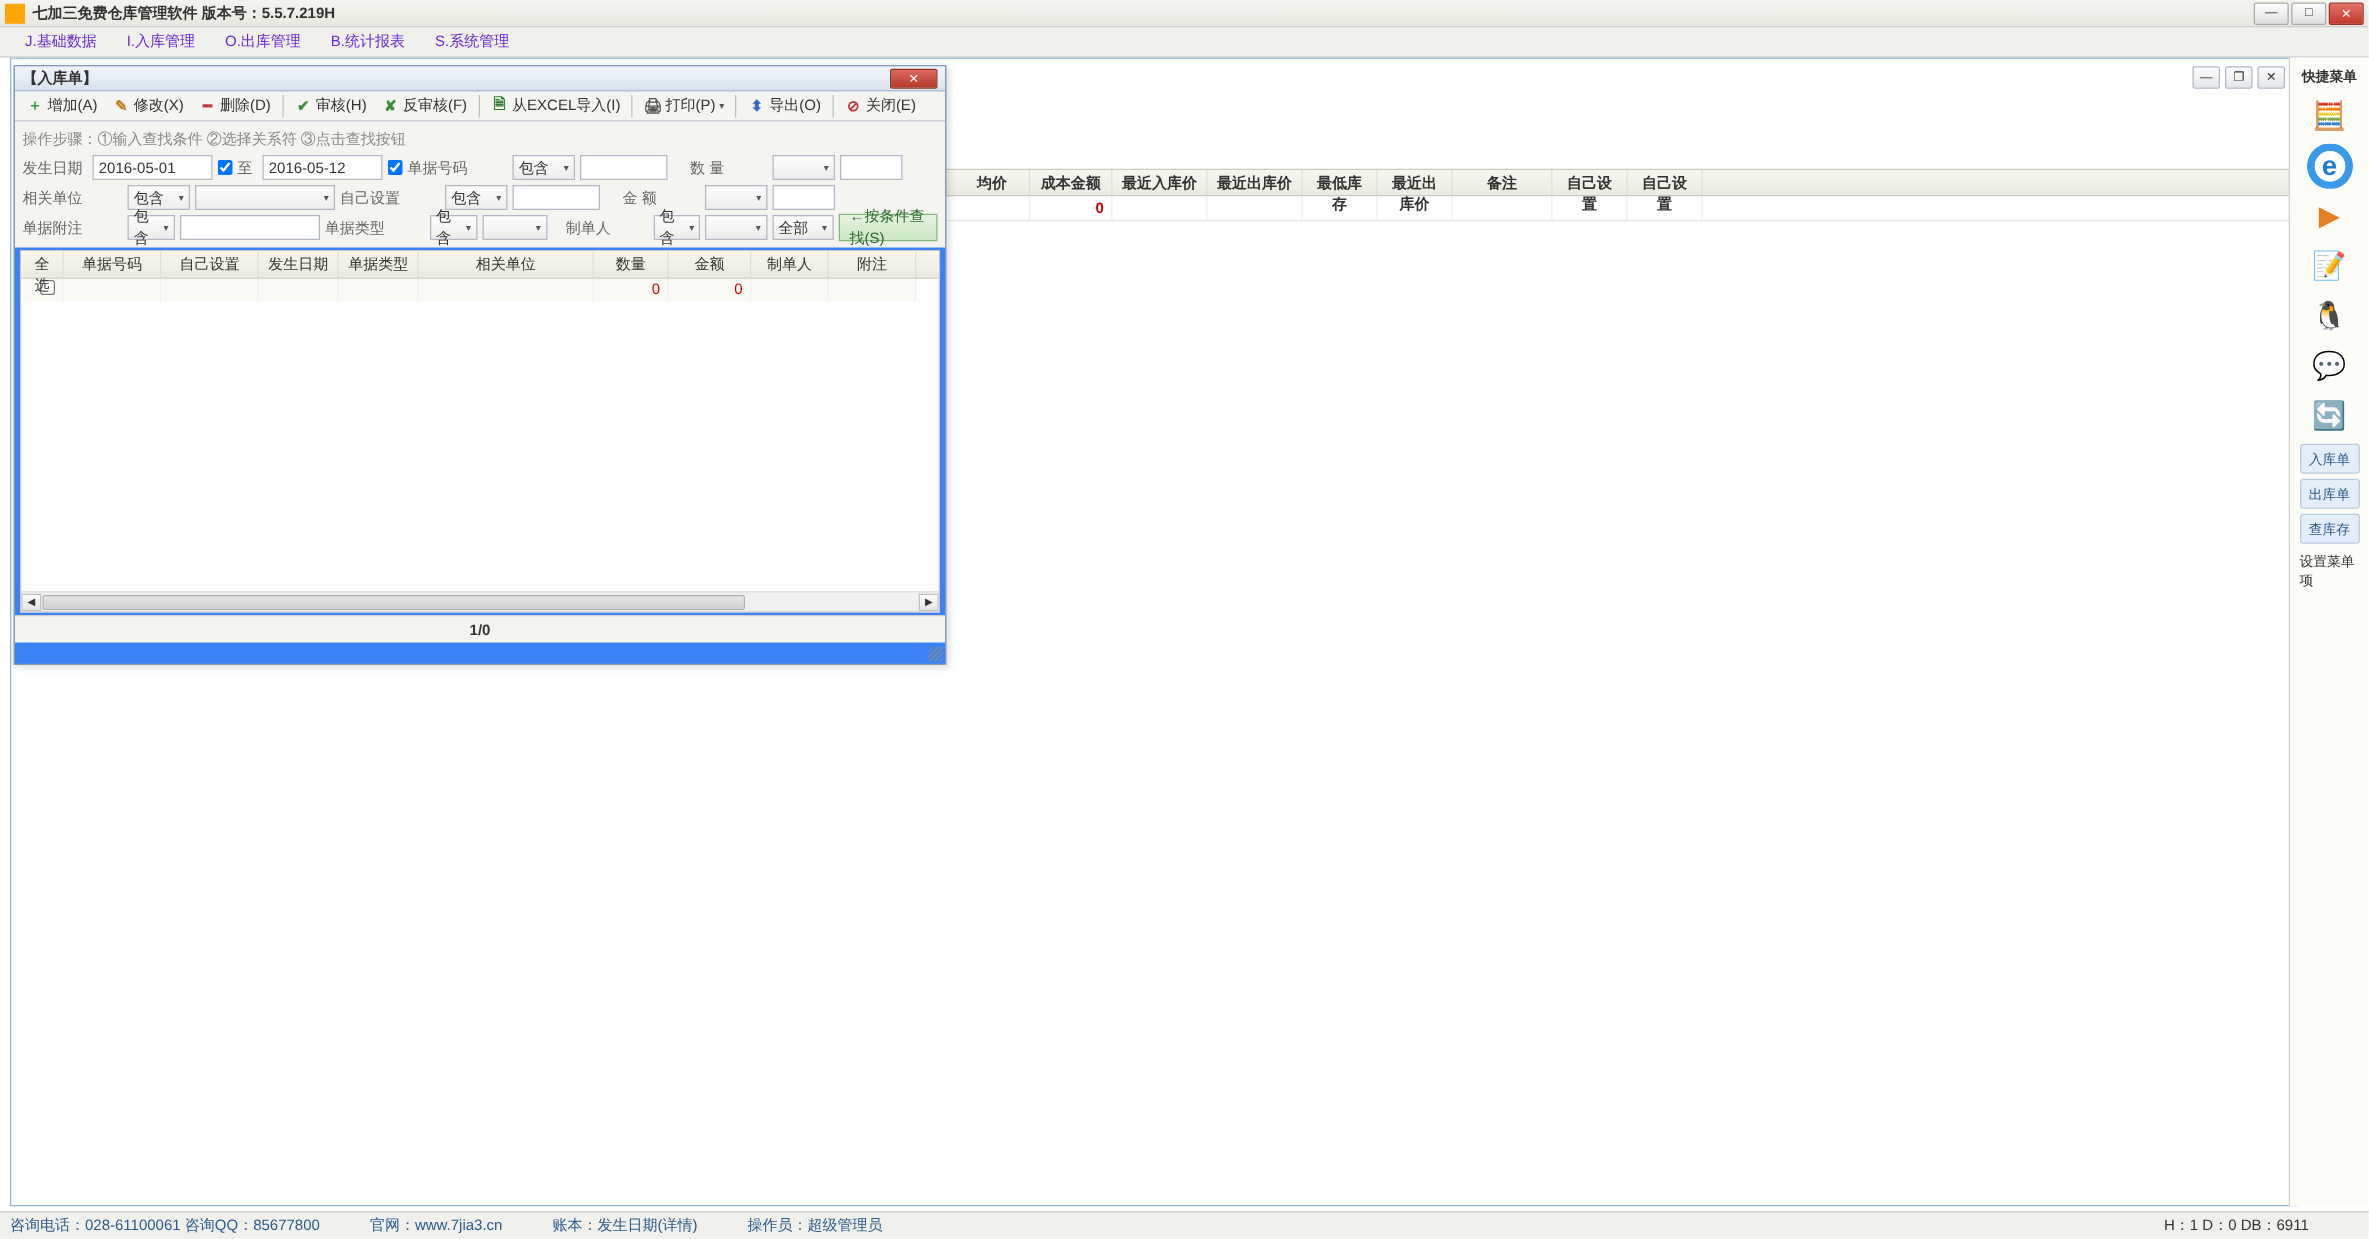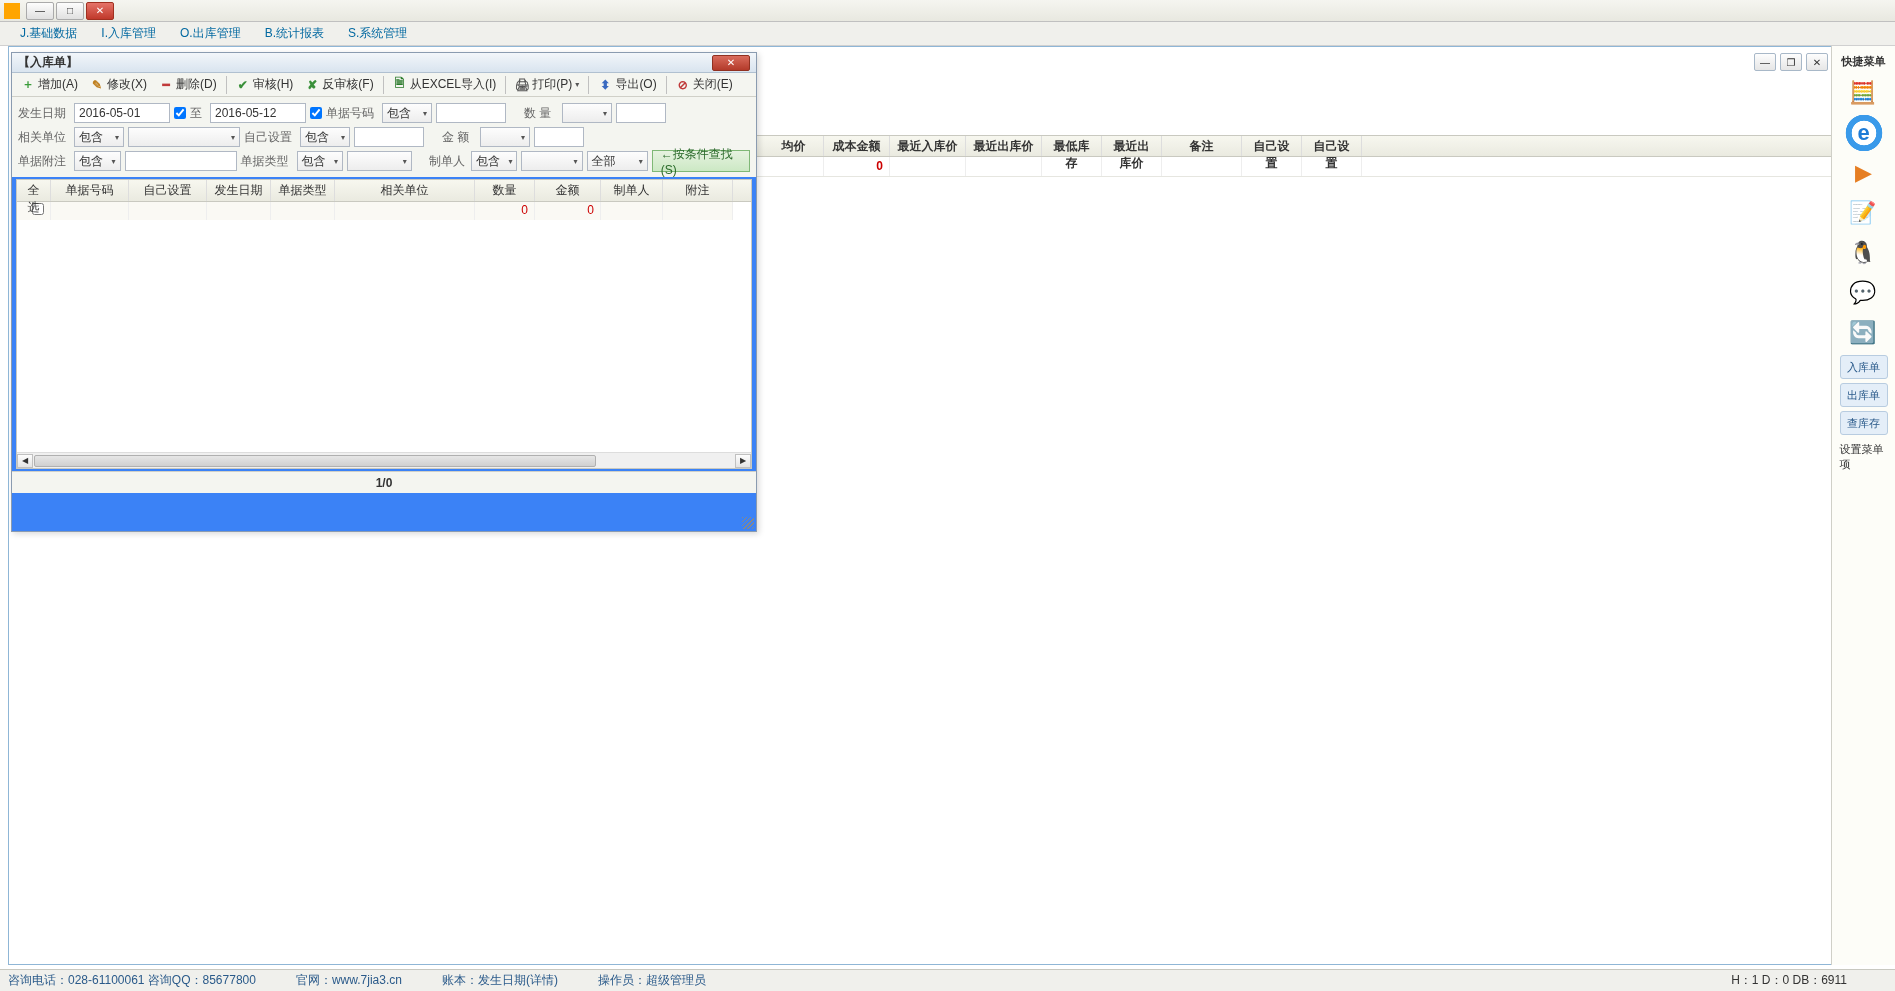--- a/index.html
+++ b/index.html
@@ -8,21 +8,21 @@
     
     .titlebar { height: 22px; background: linear-gradient(#f5f5f0, #e8e8e0); display: flex; align-items: center; padding: 0 4px; border-bottom: 1px solid #c0c0c0; }
     .titlebar .app-icon { width: 16px; height: 16px; background: orange; margin-right: 6px; }
     .titlebar .title { flex: 1; font-weight: bold; }
     .win-controls { display: flex; gap: 2px; }
     .win-btn { width: 28px; height: 18px; background: linear-gradient(#fdfdfd,#e0e0e0); border: 1px solid #aaa; border-radius: 2px; display:flex;align-items:center;justify-content:center; font-size:10px; cursor:pointer; }
     .win-btn.close { background: linear-gradient(#e57368,#c0392b); color:#fff; border-color:#a03020; }
     
     
     .menubar { height: 24px; background: #f0f0ec; display: flex; align-items: center; padding: 0 8px; border-bottom: 1px solid #d0d0d0; }
-    .menubar .menu-item { padding: 0 12px; color: #0369a1; cursor: pointer; }
+    .menubar .menu-item { padding: 0 12px; color: #6d28d9; cursor: pointer; }
     
     
     .main-area { position: absolute; top: 46px; left: 8px; right: 56px; bottom: 26px; background: #fff; border: 1px solid #8fb6d6; }
     .main-scroll { position:absolute; top:0; left:0; right:0; bottom:20px; overflow:hidden; }
     .bg-grid { position:absolute; top:88px; left:6px; right:6px; height:420px; background:#fff;font-weight:bold; }
     .bg-header { display:flex; background: linear-gradient(#f7f7ef,#eaeae0); border:1px solid #c9c9c0; height:22px; }
     .bg-header .col { border-right:1px solid #ddd; padding:2px 6px; text-align:center; min-width:60px; }
     .bg-totals { display:flex; border:1px solid #e6e6e0; border-top:none; height:20px; }
     .bg-totals .tc { border-right:1px solid #eee; padding:2px 6px; text-align:right; min-width:60px; color:#c00; }
     
@@ -54,21 +54,21 @@
     .tab.active { background:#fff; }
     
     
     .filter { padding:4px 6px; background:#f4f5f0; }
     .hint { color:#888; padding:2px 0; }
     .filter-row { display:flex; align-items:center; gap:4px; height:24px; }
     .lbl { color:#666; min-width:52px; }
     .dateinput { width:96px; height:20px; border:1px solid #b0b8c4; background:#fff; padding:0 4px; display:flex; align-items:center; }
     .chk { width:12px; height:12px; }
     .sel { height:20px; border:1px solid #b0b8c4; background: linear-gradient(#fdfdfd,#ededed); padding:0 4px; display:flex; align-items:center; justify-content:space-between; cursor:pointer; }
-    .sel.small { width:50px; }
+    .sel.small { width:50px;margin-left:28px; }
     .txt { height:20px; border:1px solid #b0b8c4; background:#fff; }
     .search-btn { height:22px; padding:0 8px; background: linear-gradient(#e6f2e0,#cce8c4); border:1px solid #7fb876; color:#2a6a2a; cursor:pointer; display:flex; align-items:center; }
     
     
     .inner-grid { margin:2px 4px; background:#fff; border:1px solid #c9c9c0; height:290px; overflow:auto; position:relative; }
     .ig-header { display:flex; background: linear-gradient(#f7f7ef,#eaeae0); border-bottom:1px solid #c9c9c0; height:22px; position:sticky; top:0; }
     .ig-header .c { border-right:1px solid #ddd; padding:2px 6px; text-align:center; }
     .ig-total { display:flex; height:18px; }
     .ig-total .c { border-right:1px solid #eee; padding:1px 6px; text-align:right; color:#c00; background:#faf9f4; }
     .ig-scrollbar { position:absolute; bottom:0; left:0; right:0; height:16px; background:#f0f0f0; border-top:1px solid #ddd; display:flex; align-items:center; }
@@ -93,20 +93,21 @@
     
     .statusbar { position:absolute; bottom:0; left:0; right:0; height:22px; background:#f0f0ec; border-top:1px solid #c8c8c0; display:flex; align-items:center; padding:0 8px; color:#2a5a8a; font-size:12px; }
     .statusbar .sb-item { margin-right:40px; }
     .statusbar .sb-spacer { flex:1; }
   </style>
 </head>
 <body>
 
 <div class="titlebar">
   <div class="app-icon"></div>
+  <div class="title">七加三免费仓库管理软件 版本号：5.5.7.219H</div>
   <div class="win-controls">
     <div class="win-btn">—</div>
     <div class="win-btn">□</div>
     <div class="win-btn close">✕</div>
   </div>
 </div>
 
 <div class="menubar">
   <div class="menu-item">J.基础数据</div>
   <div class="menu-item">I.入库管理</div>
@@ -197,20 +198,21 @@
           </div>
         <div class="tb-sep"></div>
         <div class="tb-btn">
             <span class="ico ico-close">⊘</span>
             <span>关闭(E)</span>
           </div>
       </div>
 
 
       <div class="filter">
+        <div class="hint">操作步骤：①输入查找条件 ②选择关系符 ③点击查找按钮</div>
 
         <div class="filter-row">
           <span class="lbl">发生日期</span>
           <div class="dateinput">
               <span>2016-05-01</span>
             </div>
           <input type="checkbox" class="chk" checked="" style="">
           <span class="lbl" style="min-width:16px">至</span>
           <div class="dateinput">
               <span>2016-05-12</span>

